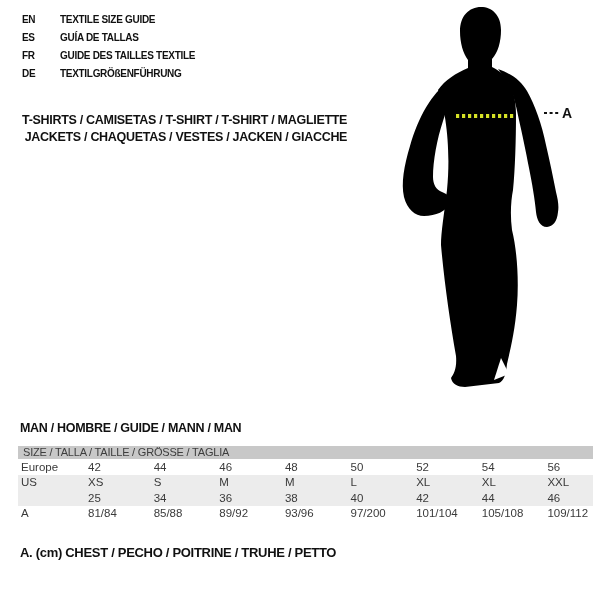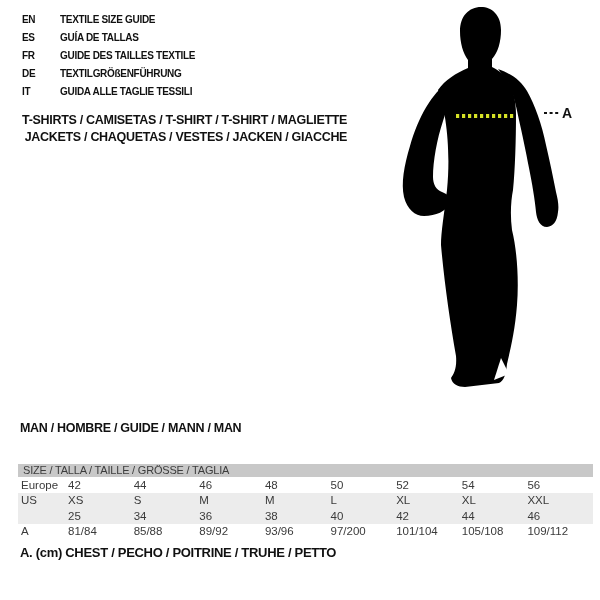--- a/index.html
+++ b/index.html
@@ -68,39 +68,40 @@
     font-weight: bold;
     font-size: 12.5px;
     letter-spacing: -0.3px;
     color: #111;
   }
 
   
   .size-table {
     position: absolute;
     left: 18px;
-    top: 464px;
+    top: 446px;
     width: 575px;
     font-size: 11.5px;
     color: #3a3a3a;
   }
   .thead {
     background: #c8c8c8;
     color: #3d3d3d;
     height: 13px;
     line-height: 13px;
     padding-left: 5px;
     font-size: 11px;
     letter-spacing: -0.2px;
   }
   .trow {
     display: grid;
     grid-template-columns: 50px repeat(8, 1fr);
     height: 15.5px;
     align-items: center;
+    gap: 20px;
   }
   .trow.shaded { background: #ececec; }
   .rlabel { padding-left: 3px; text-align: left; }
   .cell { text-align: left; }
 
   
   .footnote {
     position: absolute;
     left: 20px;
     top: 545px;
@@ -124,24 +125,20 @@
       <span class="lang-code">ES</span>
       <span class="lang-name">GUÍA DE TALLAS</span>
     </div>
     <div class="lang-row">
       <span class="lang-code">FR</span>
       <span class="lang-name">GUIDE DES TAILLES TEXTILE</span>
     </div>
     <div class="lang-row">
       <span class="lang-code">DE</span>
       <span class="lang-name">TEXTILGRÖßENFÜHRUNG</span>
-    </div>
-    <div class="lang-row">
-      <span class="lang-code">IT</span>
-      <span class="lang-name">GUIDA ALLE TAGLIE TESSILI</span>
     </div>
   </div>
 
   <div class="categories">
     <div>T-SHIRTS / CAMISETAS / T-SHIRT / T-SHIRT / MAGLIETTE</div>
     <div>JACKETS / CHAQUETAS / VESTES / JACKEN / GIACCHE</div>
   </div>
 
   <div class="figure">
     <svg width="205" height="400" viewBox="395 0 205 400">

